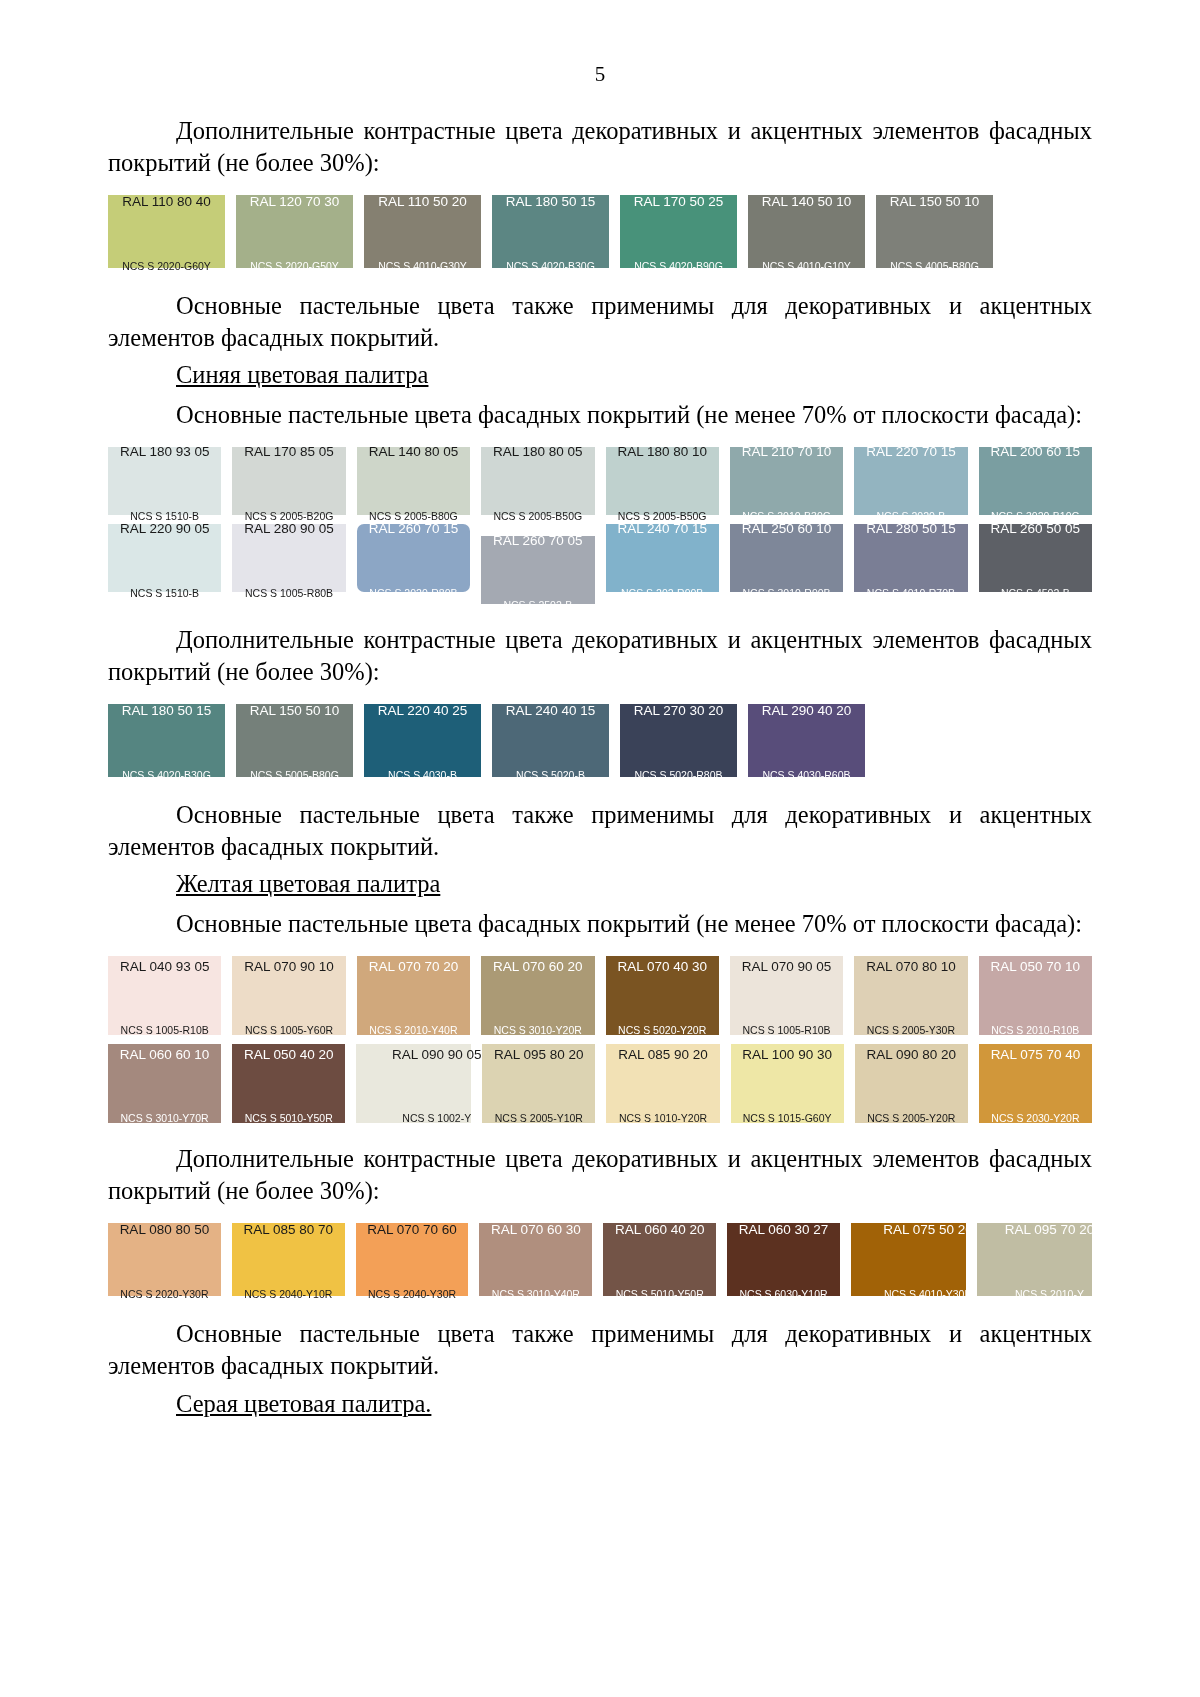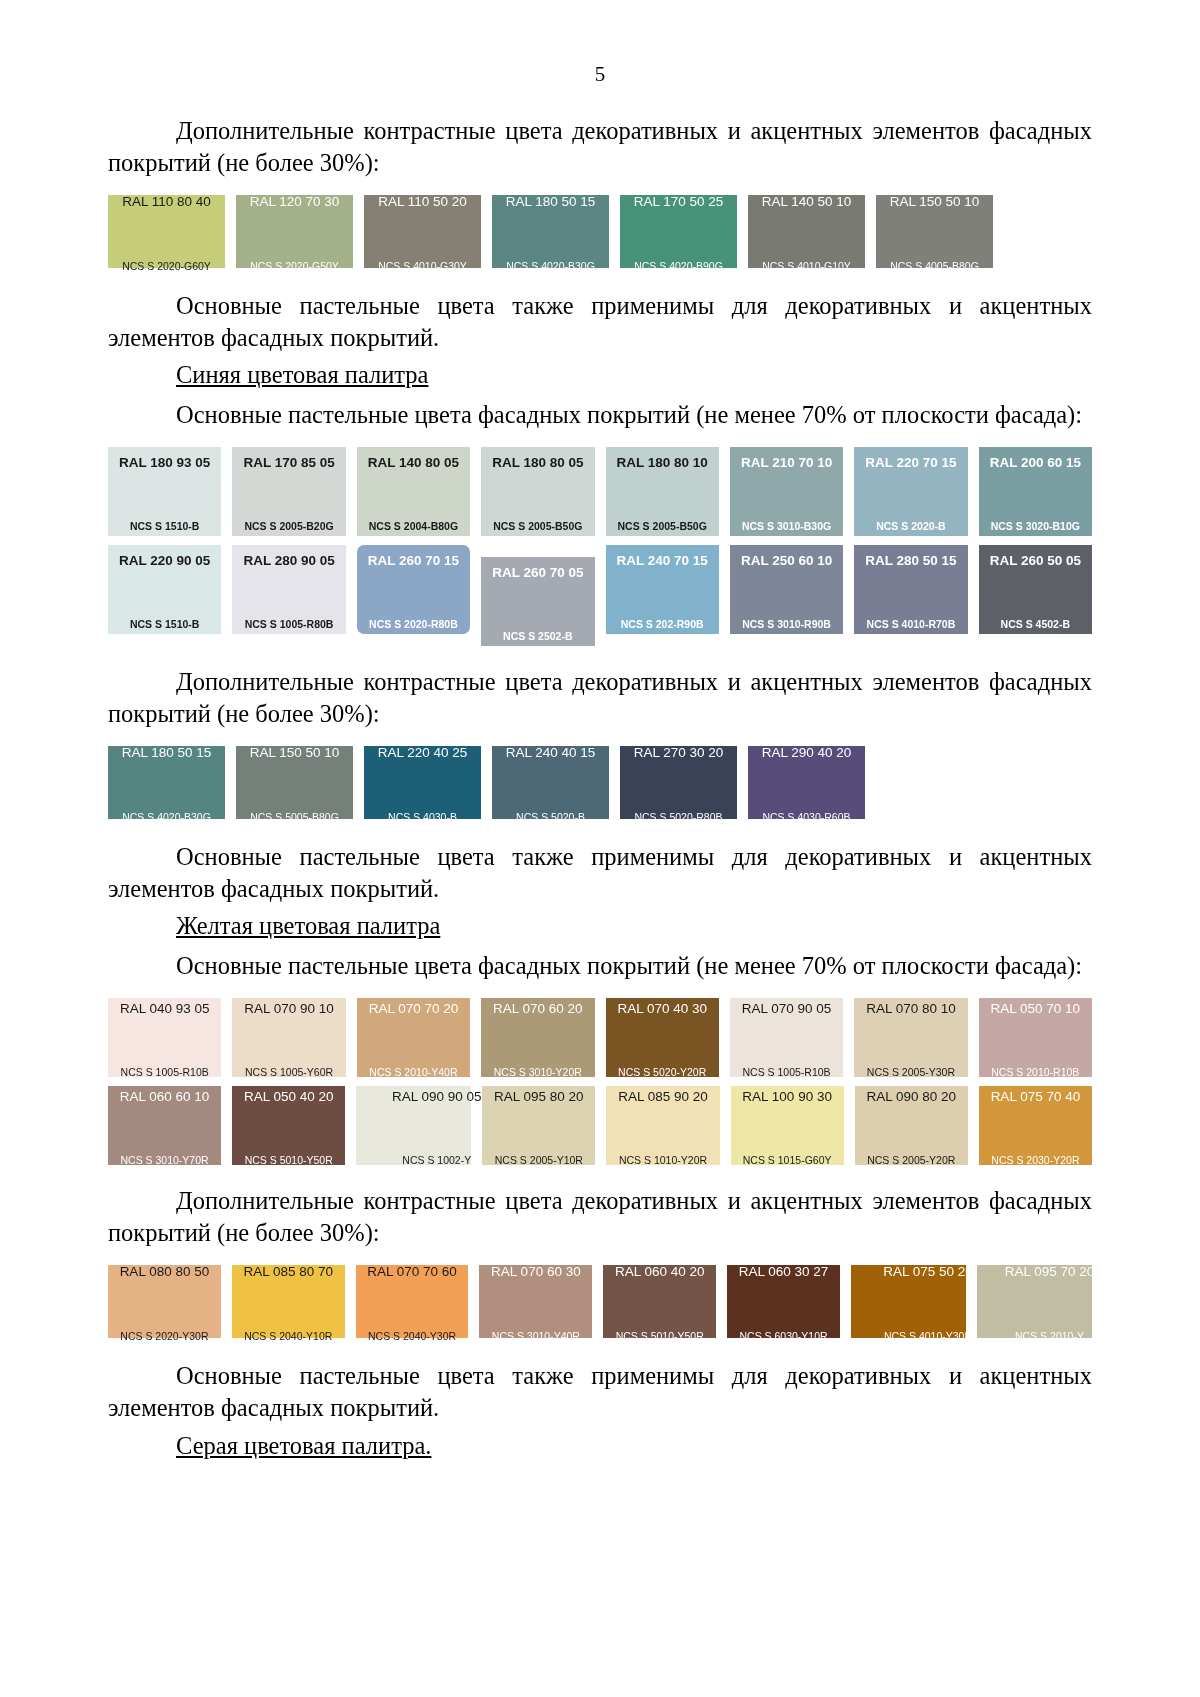--- a/index.html
+++ b/index.html
@@ -80,21 +80,21 @@
   .swatch .ncs {
     font-family: "Liberation Sans", sans-serif;
     font-size: 10.5px;
     line-height: 1;
     white-space: nowrap;
     margin-top: 12px;
   }
   .swatch.dark .ral, .swatch.dark .ncs { color: #ffffff; }
   .swatch.light .ral, .swatch.light .ncs { color: #1a1a1a; }
   .green-row .swatch { width: 117px; height: 73px; }
-  .blue-main-row .swatch { width: 114px; height: 89px; font-weight: bold; }
+  .blue-main-row .swatch { width: 114px; height: 68px; }
   .blue-accent-row .swatch { width: 117px; height: 73px; }
   .yellow-main-row .swatch { width: 115px; height: 79px; }
   .yellow-accent-row .swatch { width: 115px; height: 73px; }
 </style>
 </head>
 <body>
 
 <div class="page">
 
   <div class="page-number">5</div>
@@ -147,21 +147,21 @@
           <div class="swatch light" style="background: rgb(220, 229, 228);">
             <div class="ral">RAL 180 93 05</div>
             <div class="ncs">NCS S 1510-B</div>
           </div>
           <div class="swatch light" style="background: rgb(211, 216, 212);">
             <div class="ral">RAL 170 85 05</div>
             <div class="ncs">NCS S 2005-B20G</div>
           </div>
           <div class="swatch light" style="background: rgb(206, 214, 201);">
             <div class="ral">RAL 140 80 05</div>
-            <div class="ncs">NCS S 2004-B80G</div>
+            <div class="ncs">NCS S 2005-B80G</div>
           </div>
           <div class="swatch light" style="background: rgb(207, 215, 212);">
             <div class="ral">RAL 180 80 05</div>
             <div class="ncs">NCS S 2005-B50G</div>
           </div>
           <div class="swatch light" style="background: rgb(191, 209, 206);">
             <div class="ral">RAL 180 80 10</div>
             <div class="ncs">NCS S 2005-B50G</div>
           </div>
           <div class="swatch dark" style="background: rgb(143, 169, 171);">

